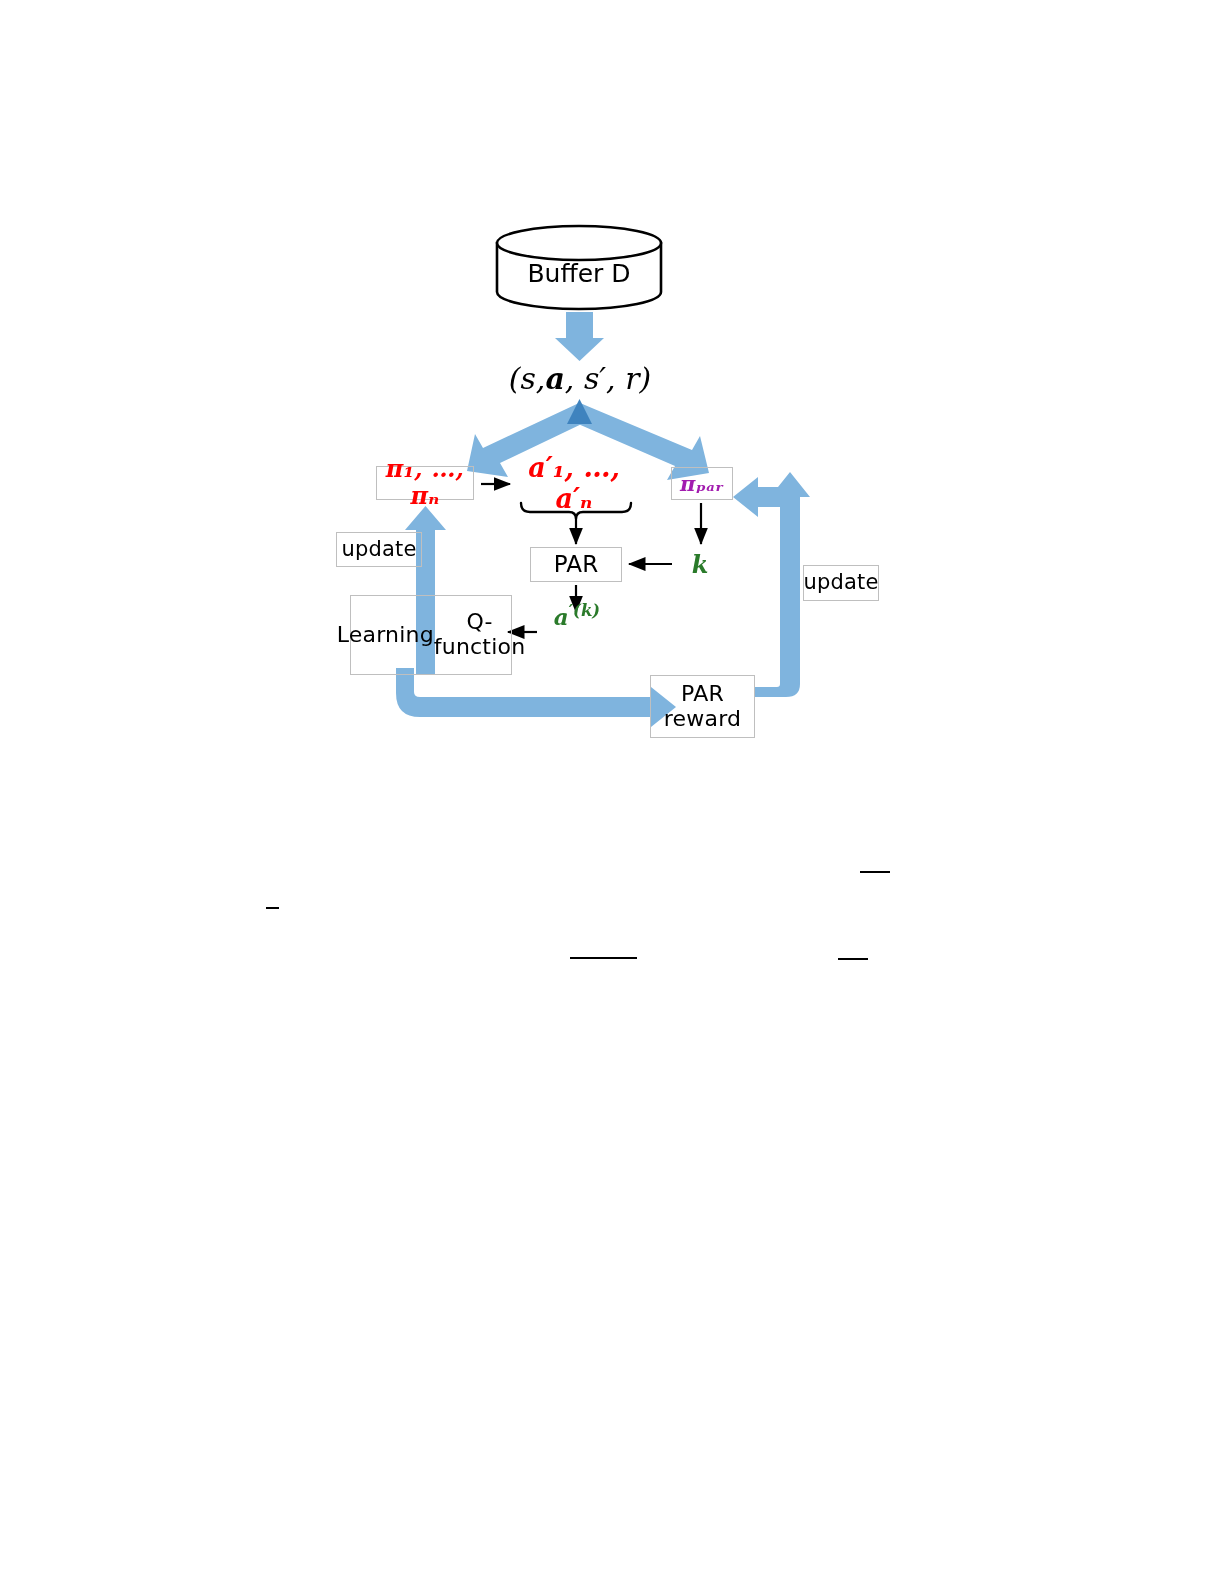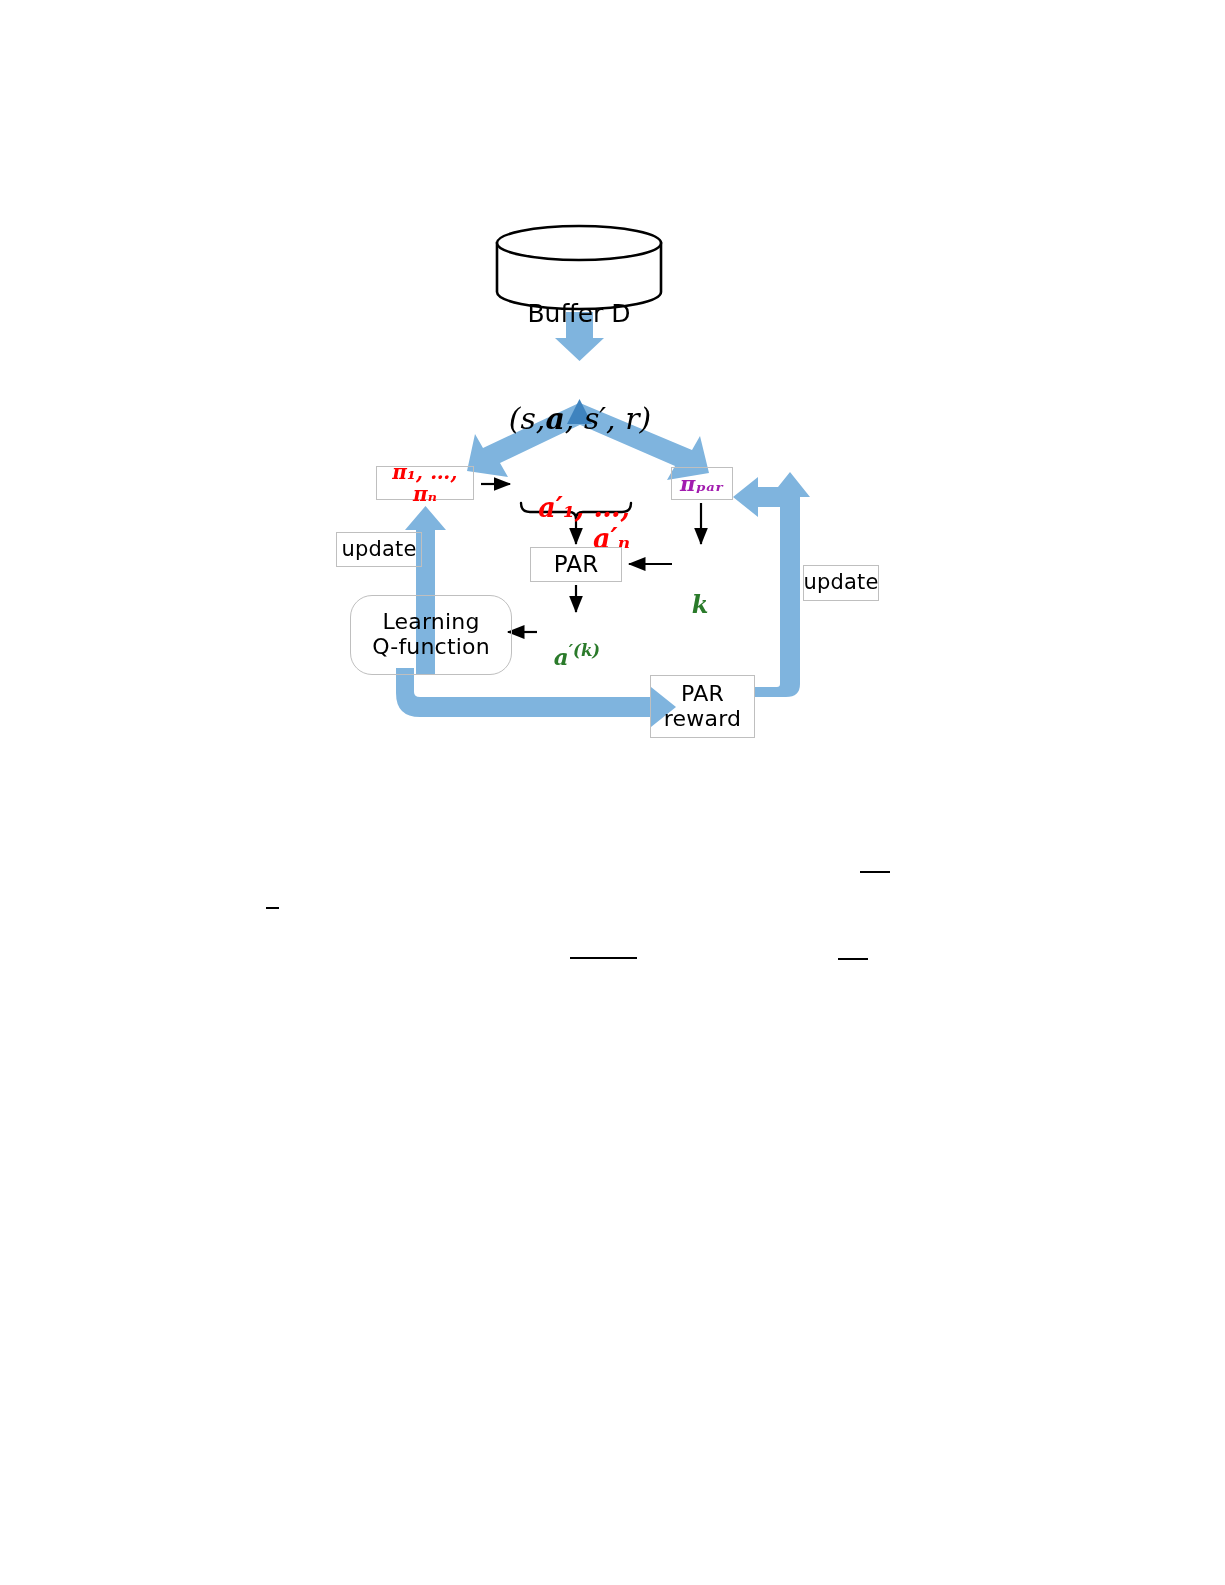--- a/index.html
+++ b/index.html
@@ -38,23 +38,22 @@
     line-height: 1.12;
     color: #000000;
     font-family: "DejaVu Sans", sans-serif;
     letter-spacing: 0.2px;
   }
   .plain-label {
     position: absolute;
     display: flex;
     align-items: center;
     justify-content: center;
-    text-align: right;
+    text-align: center;
     color: #000000;
-    margin-top: 40px;
   }
   #buffer-label {
     position: absolute;
     left: 497px;
     top: 255px;
     width: 164px;
     height: 36px;
     font-size: 25px;
   }
 
@@ -74,21 +73,21 @@
   }
 
   
   #pi-multi-box {
     left: 376px;
     top: 466px;
     width: 98px;
     height: 34px;
     color: #ff0000;
     font-weight: 700;
-    font-size: 20px;
+    font-size: 24px;
     font-family: "DejaVu Serif", serif;
     font-style: italic;
   }
   
   #actions-label {
     left: 518px;
     top: 464px;
     width: 112px;
     height: 38px;
     color: #ff0000;
@@ -144,22 +143,21 @@
     font-family: "DejaVu Serif", serif;
     font-style: italic;
   }
 
   #learning-box {
     left: 350px;
     top: 595px;
     width: 162px;
     height: 80px;
     font-size: 22px;
-    flex-direction: column;
-    border-radius: 22px;
+    flex-direction: row;
   }
   #learning-box span { display: block; }
 
   #ak-label {
     left: 540px;
     top: 599px;
     width: 74px;
     height: 32px;
     color: #2a7a2a;
     font-weight: 700;

